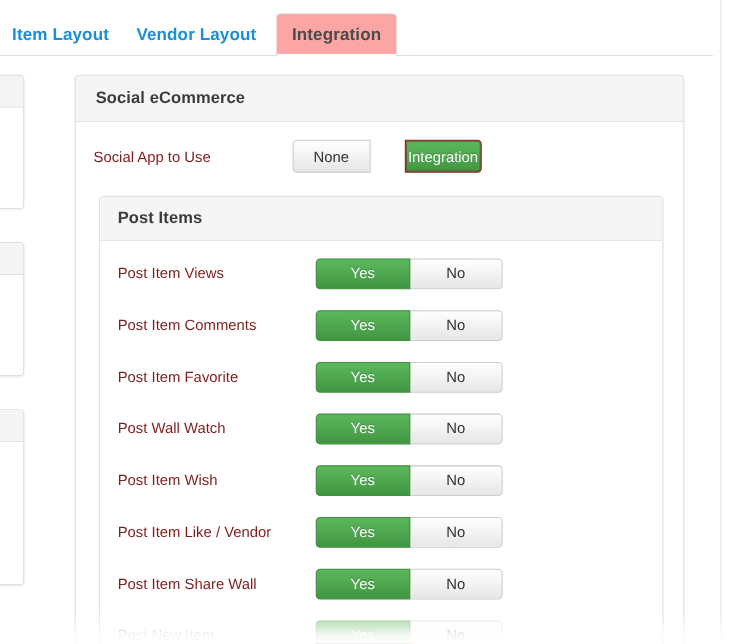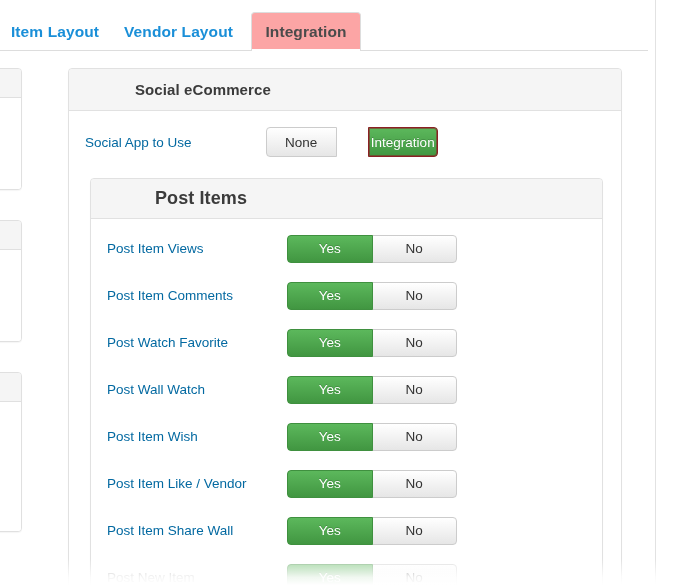--- a/index.html
+++ b/index.html
@@ -132,34 +132,33 @@
     border-radius: 3px 3px 0 0;
     display: flex;
     align-items: center;
     padding-left: 18px;
   }
   .panel-title {
     font-size: 15px;
     font-weight: bold;
     color: #3b3b3b;
     letter-spacing: .1px;
-    margin-left: 48px;
   }
   .panel-body { padding: 0; }
 
   
   .form-row {
     position: relative;
     display: flex;
     align-items: center;
     height: 47px;
   }
   .form-label {
     font-size: 13.5px;
-    color: #0369a1;
+    color: #7f1d1d;
     white-space: nowrap;
   }
 
   
   .btn-group {
     display: inline-flex;
     position: relative;
   }
   .btn {
     box-sizing: border-box;
@@ -200,21 +199,21 @@
   
   #post-items-panel {
     position: absolute;
     left: 90px;
     top: 178px;
     width: 513px;
     height: 430px;
     overflow: hidden;
   }
   #post-items-panel .panel-heading { height: 40px; padding-left: 16px; }
-  #post-items-panel .panel-title { font-size: 18px; }
+  #post-items-panel .panel-title { font-size: 15px; }
 
   .post-rows {
     position: relative;
     padding-top: 6px;
   }
   .post-row {
     position: relative;
     height: 47px;
     display: flex;
     align-items: center;
@@ -318,21 +317,21 @@
           </div>
         </div>
         <div class="post-row">
           <span class="form-label">Post Item Comments</span>
           <div class="btn-group yesno-group">
             <div class="btn btn-success">Yes</div>
             <div class="btn">No</div>
           </div>
         </div>
         <div class="post-row">
-          <span class="form-label">Post Watch Favorite</span>
+          <span class="form-label">Post Item Favorite</span>
           <div class="btn-group yesno-group">
             <div class="btn btn-success">Yes</div>
             <div class="btn">No</div>
           </div>
         </div>
         <div class="post-row">
           <span class="form-label">Post Wall Watch</span>
           <div class="btn-group yesno-group">
             <div class="btn btn-success">Yes</div>
             <div class="btn">No</div>

